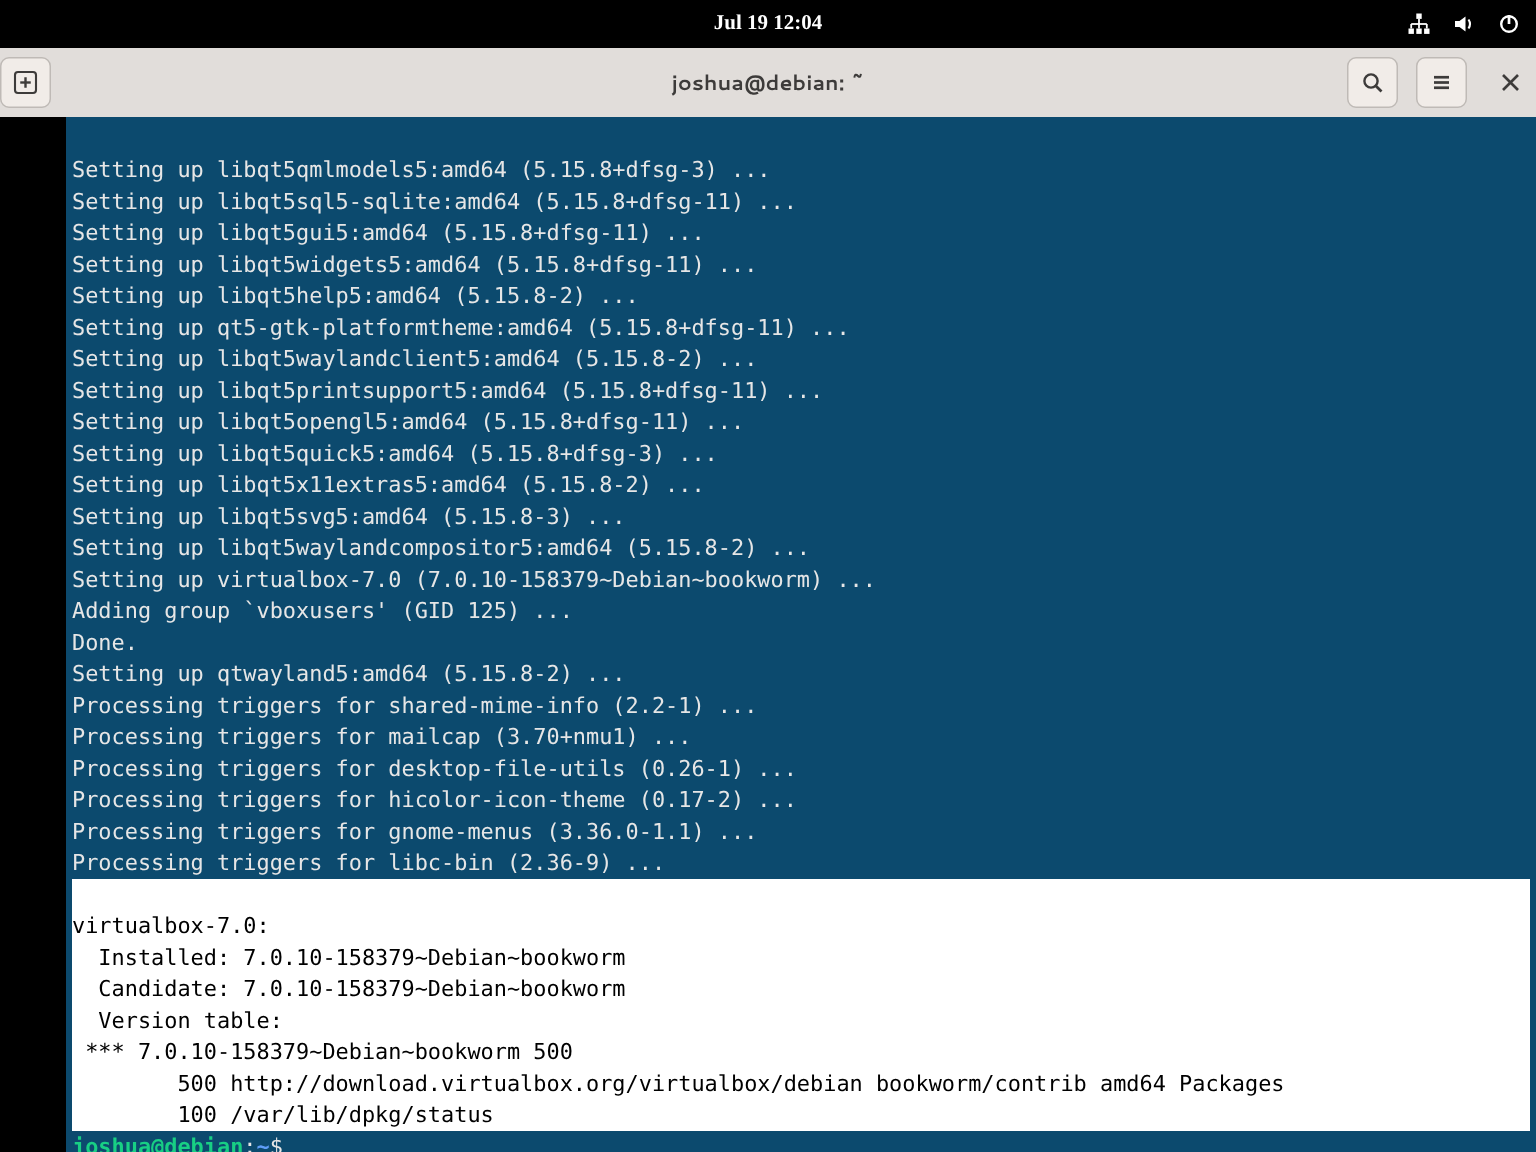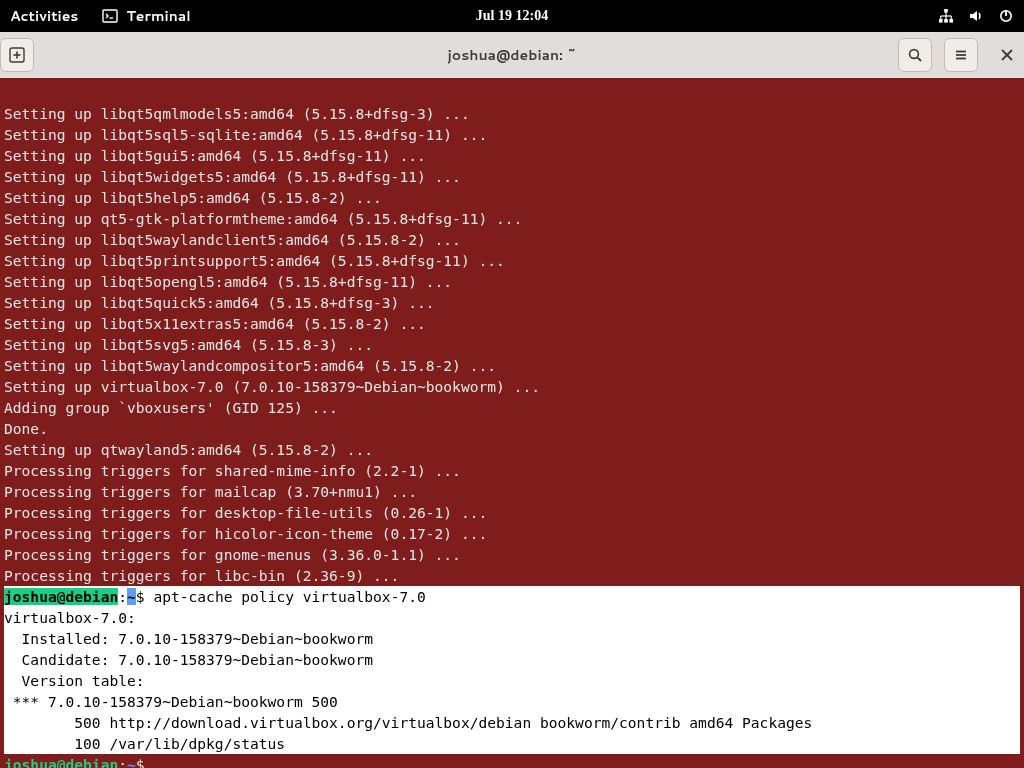--- a/index.html
+++ b/index.html
@@ -62,57 +62,45 @@
       width: 34px;
       height: 34px;
       display: flex;
       align-items: center;
       justify-content: center;
       color: #3d3b3a;
       font-size: 16px;
     }
 
     .terminal {
-      background: #7f1d1d;
+      background: #0c4a6e;
       color: #e6e6e6;
       padding: 4px 4px;
       font-size: 14.6px;
       line-height: 21px;
       white-space: pre;
       font-family: "DejaVu Sans Mono", "Liberation Mono", monospace;
       height: calc(768px - 32px - 46px);
+      margin-left: 44px;
     }
     .line { white-space: pre; }
     .hl-white-bg {
       background: #fff;
       color: #000;
     }
     .p-user { color: #18cf84; font-weight: bold; }
     .p-colon { color: #e6e6e6; }
     .p-tilde { color: #5f9df7; font-weight: bold; }
     .p-user.bg { background: #18cf84; color: #000; font-weight: bold; }
     .p-tilde.bg { background: #5f9df7; color: #000; font-weight: bold; }
   </style>
 </head>
 <body>
 
 <div class="top-panel">
-  <div class="top-left">
-    <span class="panel-item">Activities</span>
-    <span class="panel-item">
-      <span class="panel-icon">
-        <svg width="16" height="16" viewBox="0 0 16 16">
-            <rect x="1" y="2" width="14" height="12" rx="1" fill="none" stroke="#fff" stroke-width="1.4"></rect>
-            <path d="M4 6 L6 8 L4 10" stroke="#fff" stroke-width="1.4" fill="none"></path>
-            <line x1="7.5" y1="10" x2="11" y2="10" stroke="#fff" stroke-width="1.4"></line>
-          </svg>
-      </span>
-      <span>Terminal</span>
-    </span>
-  </div>
   <div class="top-center">Jul 19  12:04</div>
   <div class="top-right">
     <span class="panel-icon">
       <svg width="16" height="16" viewBox="0 0 16 16">
           <rect x="6.2" y="1" width="3.6" height="3.6"></rect>
           <rect x="1" y="11" width="3.6" height="3.6"></rect>
           <rect x="6.2" y="11" width="3.6" height="3.6"></rect>
           <rect x="11.4" y="11" width="3.6" height="3.6"></rect>
           <line x1="8" y1="4.6" x2="8" y2="8" stroke="#fff" stroke-width="1.2"></line>
           <line x1="2.8" y1="8" x2="13.2" y2="8" stroke="#fff" stroke-width="1.2"></line>
@@ -184,21 +172,21 @@
 Setting up libqt5waylandcompositor5:amd64 (5.15.8-2) ...
 Setting up virtualbox-7.0 (7.0.10-158379~Debian~bookworm) ...
 Adding group `vboxusers' (GID 125) ...
 Done.
 Setting up qtwayland5:amd64 (5.15.8-2) ...
 Processing triggers for shared-mime-info (2.2-1) ...
 Processing triggers for mailcap (3.70+nmu1) ...
 Processing triggers for desktop-file-utils (0.26-1) ...
 Processing triggers for hicolor-icon-theme (0.17-2) ...
 Processing triggers for gnome-menus (3.36.0-1.1) ...
-Processing triggers for libc-bin (2.36-9) ...</div><div class="hl-white-bg"><span class="line"><span class="p-user bg">joshua@debian</span><span>:</span><span class="p-tilde bg">~</span><span>$ </span><span>apt-cache policy virtualbox-7.0</span></span>
+Processing triggers for libc-bin (2.36-9) ...</div><div class="hl-white-bg">
 <div id="policy-block">virtualbox-7.0:
   Installed: 7.0.10-158379~Debian~bookworm
   Candidate: 7.0.10-158379~Debian~bookworm
   Version table:
  *** 7.0.10-158379~Debian~bookworm 500
         500 http://download.virtualbox.org/virtualbox/debian bookworm/contrib amd64 Packages
         100 /var/lib/dpkg/status</div></div><span class="line"><span class="p-user">joshua@debian</span><span class="p-colon">:</span><span class="p-tilde">~</span><span>$ </span></span>
 </div>
 
 </body></html>

